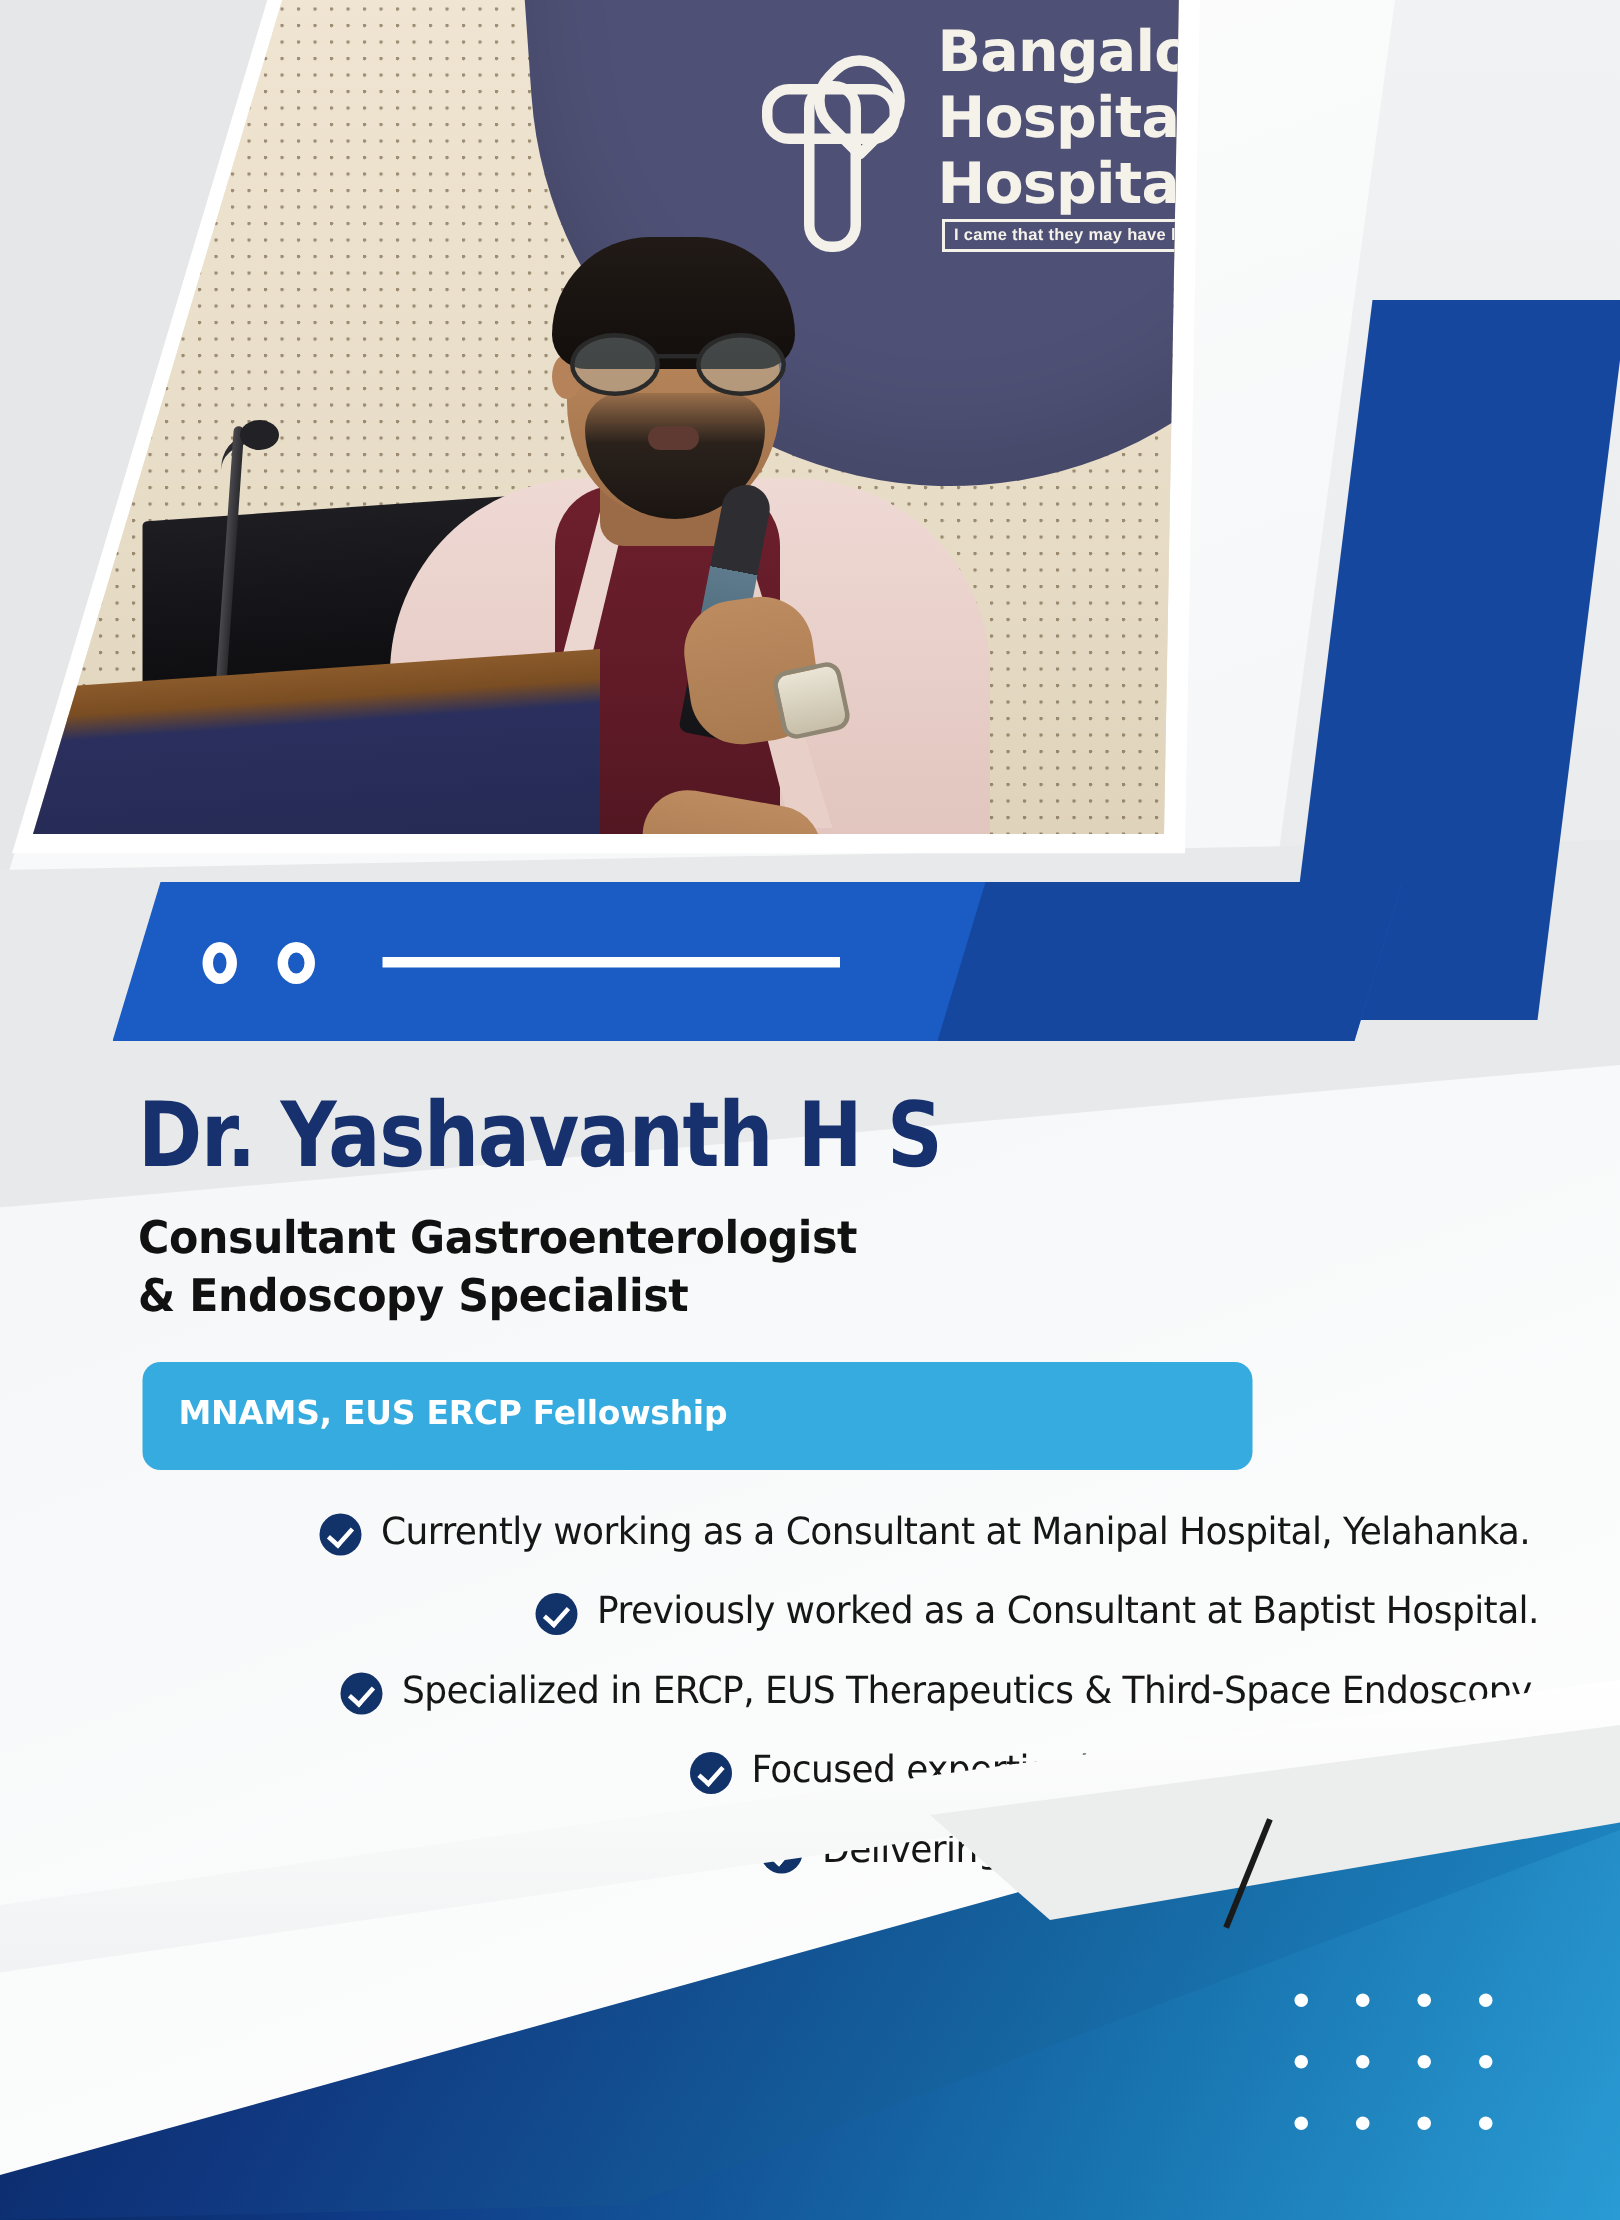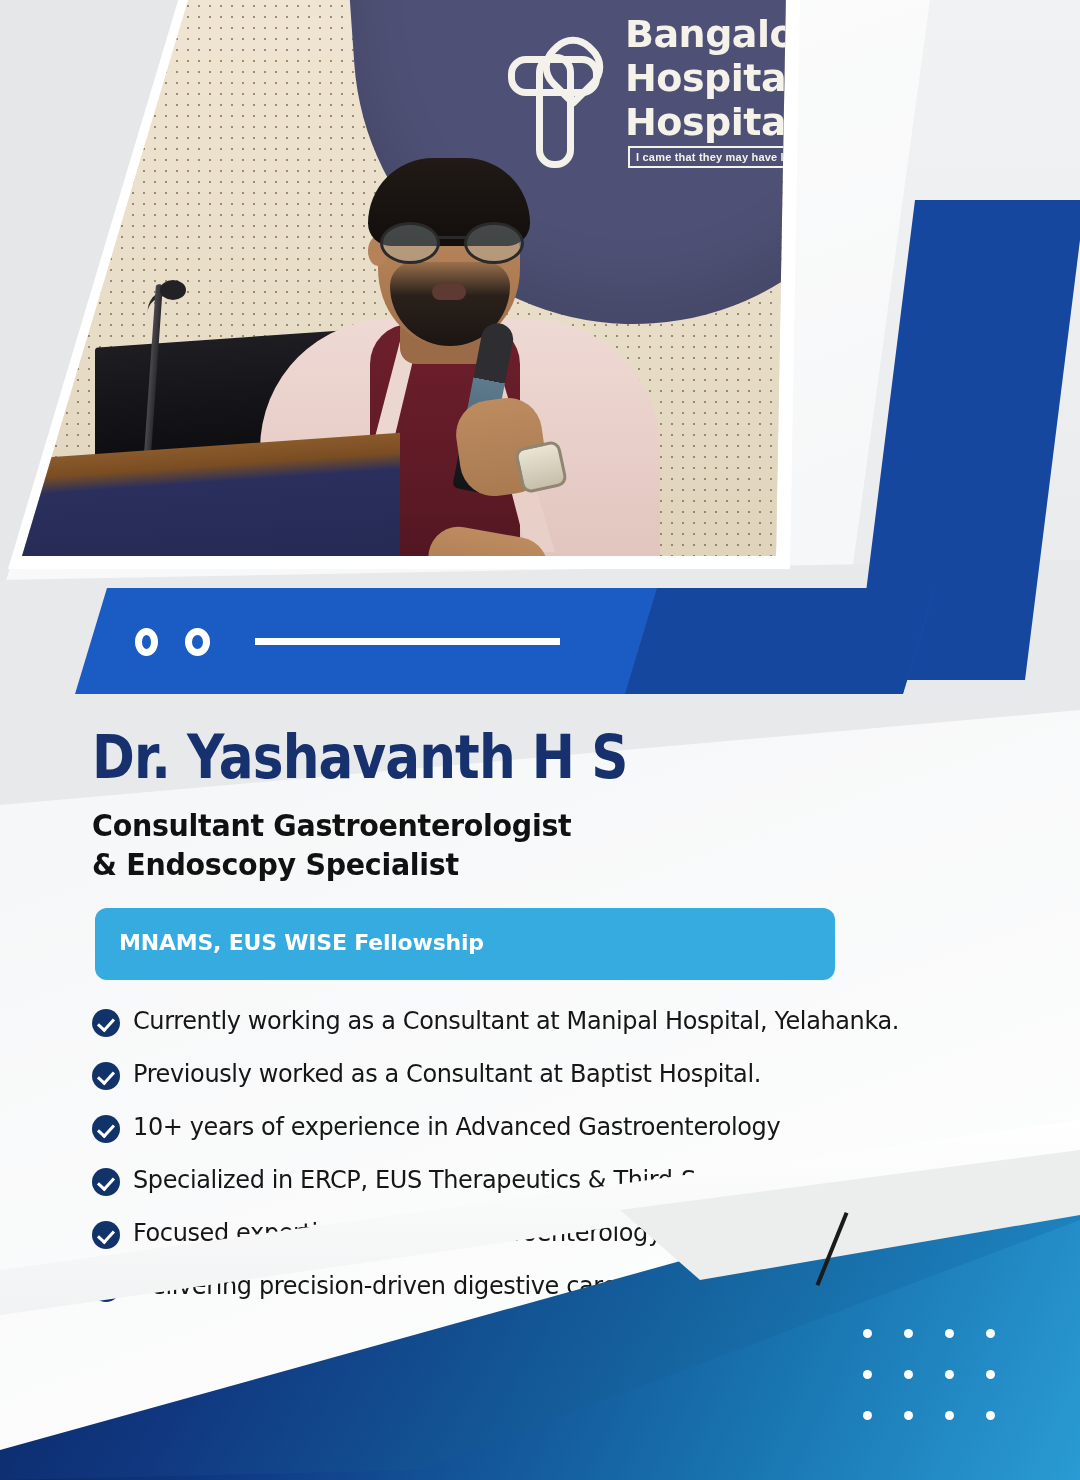--- a/index.html
+++ b/index.html
@@ -299,20 +299,21 @@
     font-size:22px;
     line-height:36px;
     letter-spacing:-.2px;
   }
   .bullets{
     position:absolute;left:92px;top:1004px;width:960px;
   }
   .bullet{
     display:flex;align-items:flex-start;
     margin-bottom:19px;
+    justify-content:flex-end;
   }
   .bullet .tick{
     flex:0 0 auto;
     width:28px;height:28px;border-radius:50%;
     background:#123369;
     margin-right:13px;margin-top:5px;
     position:relative;
   }
   .bullet .tick:after{
     content:"";position:absolute;left:9px;top:6px;
@@ -399,35 +400,31 @@
     <div class="dark-half"></div>
   </div>
 
   <div class="name">Dr. Yashavanth H S</div>
   <div class="role">
     <div>Consultant Gastroenterologist</div>
     <div>&amp; Endoscopy Specialist</div>
   </div>
 
   <div class="creds">
-    <div>MNAMS, EUS WISE Fellowship</div>
+    <div>MNAMS, EUS ERCP Fellowship</div>
   </div>
 
   <div class="bullets">
     <div class="bullet">
       <span class="tick"></span>
       <span class="txt">Currently working as a Consultant at Manipal Hospital, Yelahanka.</span>
     </div>
     <div class="bullet">
       <span class="tick"></span>
       <span class="txt">Previously worked as a Consultant at Baptist Hospital.</span>
-    </div>
-    <div class="bullet">
-      <span class="tick"></span>
-      <span class="txt">10+ years of experience in Advanced Gastroenterology</span>
     </div>
     <div class="bullet">
       <span class="tick"></span>
       <span class="txt">Specialized in ERCP, EUS Therapeutics &amp; Third-Space Endoscopy</span>
     </div>
     <div class="bullet">
       <span class="tick"></span>
       <span class="txt">Focused expertise in Neuro-Gastroenterology</span>
     </div>
     <div class="bullet">

